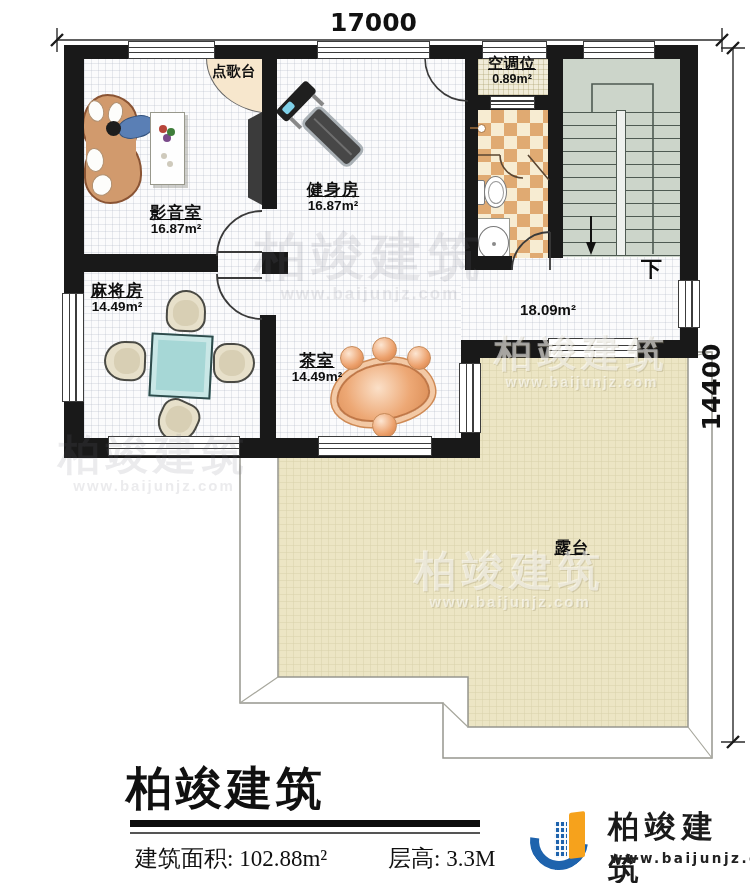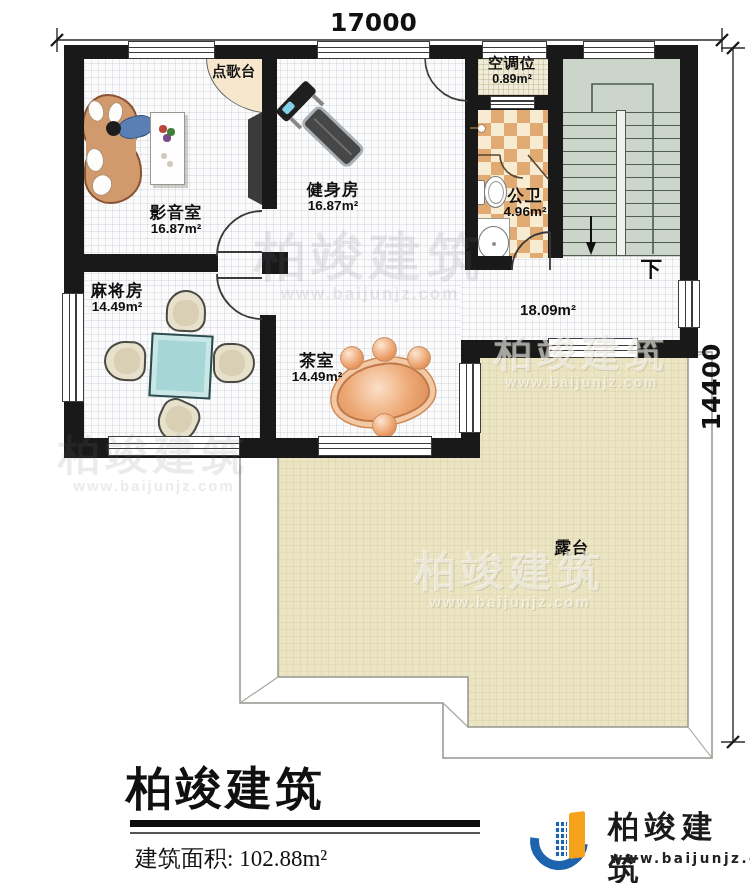--- a/index.html
+++ b/index.html
@@ -27,21 +27,21 @@
   .floor-stair{position:absolute;z-index:2;background:var(--c-stair_fill,#ccd5ca);}
   .treads{position:absolute;z-index:3;background-image:
     repeating-linear-gradient(to bottom,#4e5a52 0 1.4px,transparent 1.4px 13px);}
   .rail{position:absolute;z-index:4;background:#eef1ee;border:1.5px solid #4e5a52;box-sizing:border-box;}
   
   .furn{position:absolute;z-index:4;}
   .blob{position:absolute;background:#d19a6d;border:2px solid #8a5434;box-sizing:border-box;}
   .pad{position:absolute;background:#fdfdfb;border:1.5px solid #b09070;border-radius:50%;box-sizing:border-box;}
   
   .rlabel{position:absolute;z-index:8;text-align:center;color:#0f0f0f;line-height:1.12;white-space:nowrap;}
-  .rname{display:block;font-weight:bold;font-size:16.5px;letter-spacing:1px;}
+  .rname{display:block;font-weight:bold;font-size:16.5px;letter-spacing:1px;text-decoration:underline;}
   .rarea{display:block;font-weight:bold;font-size:13.5px;}
   .small-label{position:absolute;z-index:8;font-weight:bold;color:#0f0f0f;white-space:nowrap;}
   .dim{position:absolute;z-index:9;font-weight:bold;color:#111;
        font-family:"DejaVu Sans",sans-serif;text-align:center;}
   
   .wm{position:absolute;z-index:9;text-align:center;pointer-events:none;line-height:1.1;}
   .wm .t{display:block;font-weight:bold;letter-spacing:6px;}
   .wm .u{display:block;font-weight:bold;letter-spacing:2px;}
   .wm-gray .t,.wm-gray .u{color:rgba(110,115,128,.14);}
   .wm-emb .t,.wm-emb .u{color:rgba(255,255,255,.55);text-shadow:1px 1px 0 rgba(150,140,105,.28);}
@@ -254,24 +254,20 @@
     <span class="rarea">14.49m²</span>
   </div>
   <div class="rlabel" style="left:257px;top:351px;width:120px;">
     <span class="rname">茶室</span>
     <span class="rarea">14.49m²</span>
   </div>
   <div class="rlabel" style="left:452px;top:55px;width:120px;">
     <span class="rname" style="font-size:15px;">空调位</span>
     <span class="rarea" style="font-size:12.5px;">0.89m²</span>
   </div>
-  <div class="rlabel" style="left:465px;top:186px;width:120px;">
-    <span class="rname">公卫</span>
-    <span class="rarea">4.96m²</span>
-  </div>
   <div class="rlabel" style="left:488px;top:302px;width:120px;">
     <span class="rarea" style="font-size:15px;">18.09m²</span>
   </div>
   <div class="rlabel" style="left:512px;top:538px;width:120px;">
     <span class="rname">露台</span>
   </div>
   <div class="small-label" style="left:212px;top:62px;font-size:14.5px;">点歌台</div>
   <div class="small-label" style="left:641px;top:255px;font-size:21px;">下</div>
 
   <div class="dim" style="left:330px;top:8px;width:80px;font-size:25px;">17000</div>
@@ -291,20 +287,21 @@
   </div>
   <div class="wm wm-emb" style="left:385px;top:548px;width:250px;">
     <span class="t" style="font-size:42px;">柏竣建筑</span>
     <span class="u" style="font-size:15px;">www.baijunjz.com</span>
   </div>
 
   <div class="tb-title" style="left:126px;top:758px;">柏竣建筑</div>
   <div class="tb-rule1" style="left:130px;top:820px;width:350px;height:7px;"></div>
   <div class="tb-rule2" style="left:130px;top:832px;width:350px;height:2px;"></div>
   <div class="tb-info" style="left:135px;top:843px;">建筑面积: 102.88m²</div>
+  <div class="tb-info" style="left:388px;top:843px;">层高: 3.3M</div>
 
   <div class="abs" style="left:528px;top:798px;width:222px;height:85px;z-index:10;">
     <div class="crescent" style="left:2px;top:14px;"></div>
     <div class="tower-blue" style="left:26px;top:24px;width:13px;height:36px;"></div>
     <div class="tower-orange" style="left:41px;top:14px;width:16px;height:46px;"></div>
     <div class="logo-name" style="left:80px;top:8px;">柏竣建筑</div>
     <div class="logo-url" style="left:82px;top:52px;">www.baijunjz.com</div>
   </div>
 
 </div>

